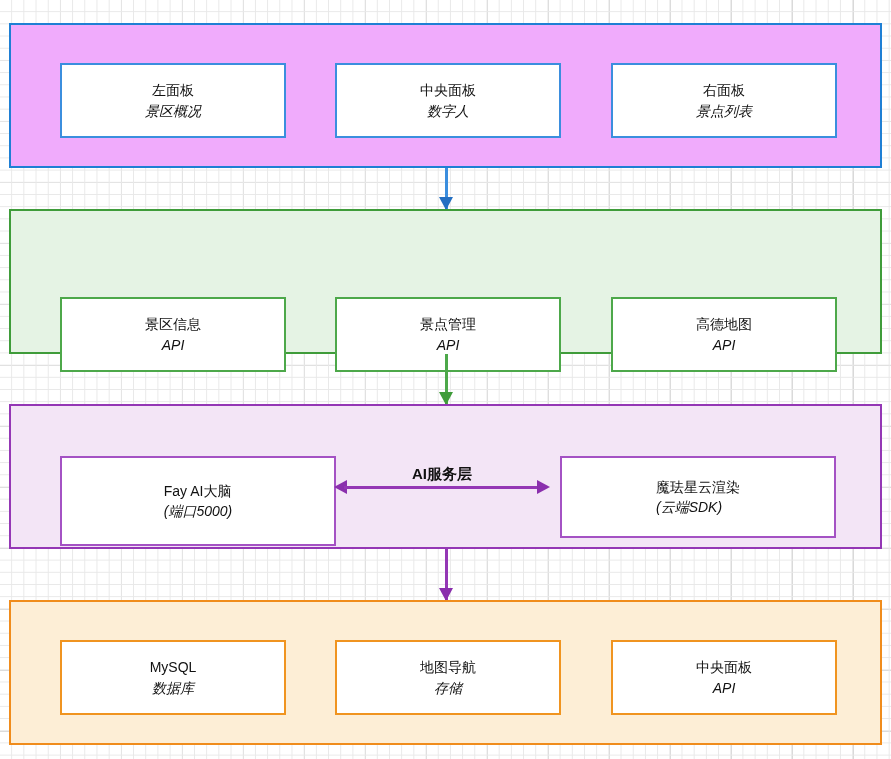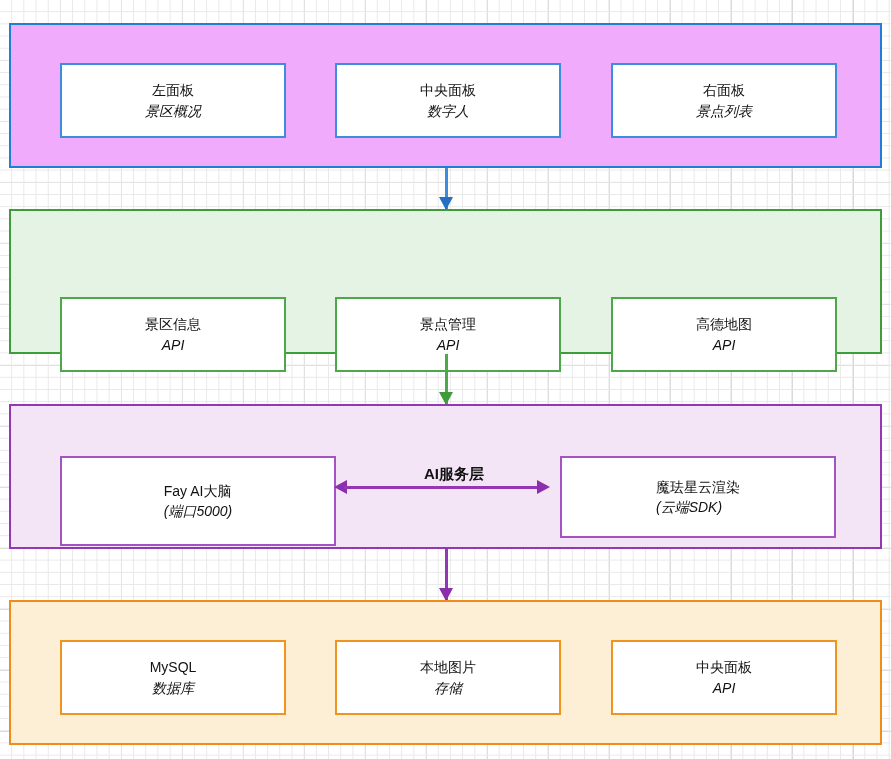--- a/index.html
+++ b/index.html
@@ -146,21 +146,21 @@
     top: -7px;
     width: 0; height: 0;
     border-top: 7px solid transparent;
     border-bottom: 7px solid transparent;
   }
   .bilink .arrow-l { left: 0;  border-right: 13px solid #8a2fad; }
   .bilink .arrow-r { right: 0; border-left: 13px solid #8a2fad; }
 
   .bilink-label {
     position: absolute;
-    left: 346px;
+    left: 334px;
     top: 465px;
     width: 216px;
     text-align: center;
     font-size: 15px;
     font-weight: bold;
     color: #111111;
     white-space: nowrap;
   }
 </style>
 </head>
@@ -249,21 +249,21 @@
 
   <div class="layer data">
     <div class="node col-left">
       <span class="txt">
         <span class="l1">MySQL</span>
         <span class="l2">数据库</span>
       </span>
     </div>
     <div class="node col-center">
       <span class="txt">
-        <span class="l1">本地图片</span>
+        <span class="l1">地图导航</span>
         <span class="l2">存储</span>
       </span>
     </div>
     <div class="node col-right">
       <span class="txt">
         <span class="l1">中央面板</span>
         <span class="l2">API</span>
       </span>
     </div>
   </div>

